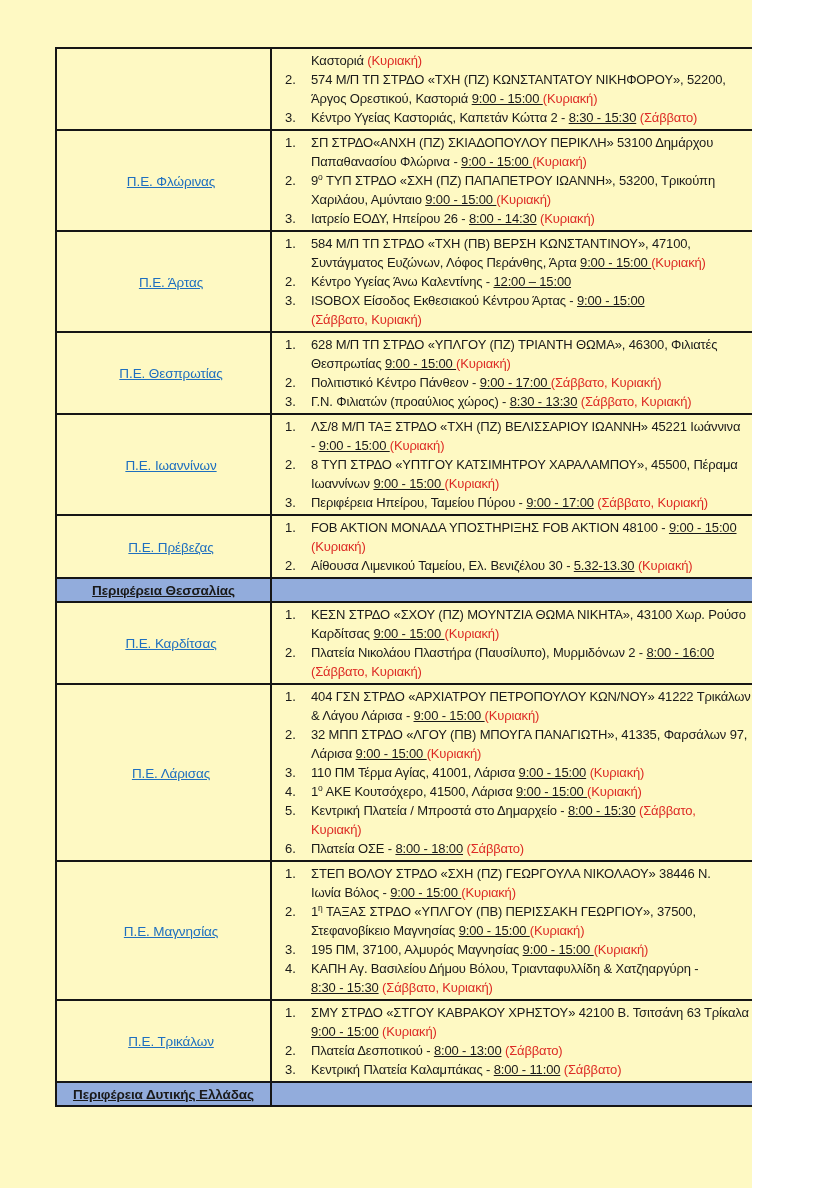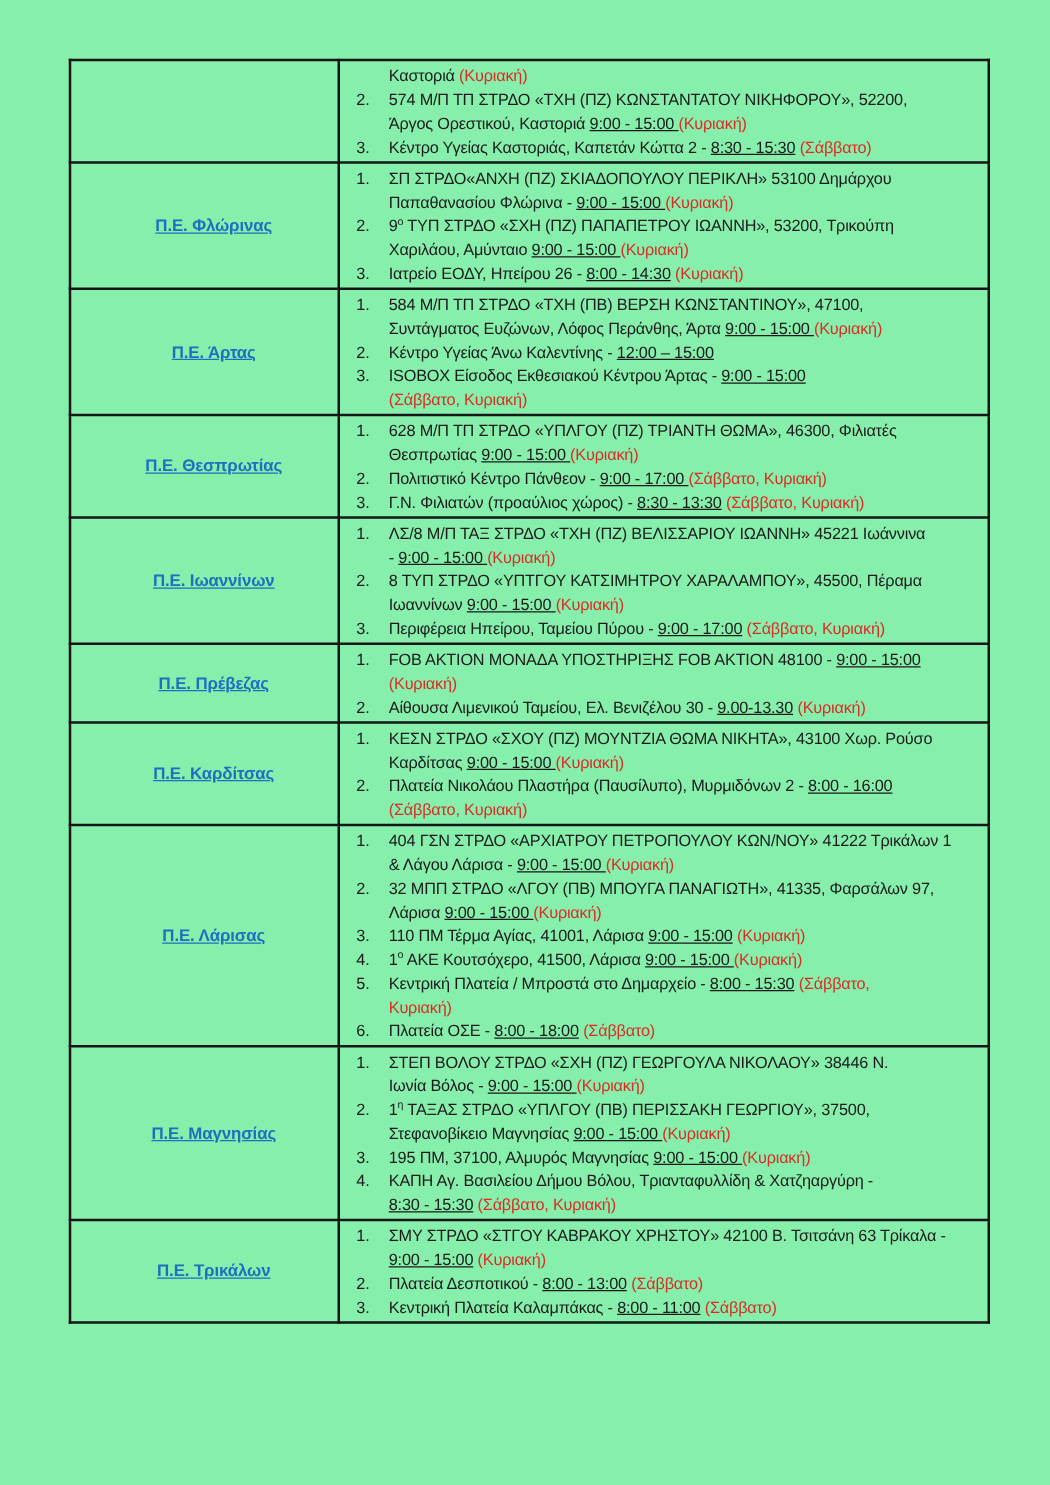--- a/index.html
+++ b/index.html
@@ -3,23 +3,23 @@
 <meta charset="utf-8">
 <style>
   html, body {
     margin: 0; padding: 0;
     background: #ffffff;
     font-family: "Liberation Sans", sans-serif;
     color: var(--ink, #1a1a1a);
   }
   .page {
     position: relative;
-    width: 840px;
+    width: 752px;
     height: 1188px;
-    background: #86efac;
+    background: #fef9c3;
     overflow: hidden;
   }
   table.doc-table {
     position: absolute;
     left: 55px;
     top: 47px;
     width: 735px;
     border-collapse: collapse;
     table-layout: fixed;
   }
@@ -29,21 +29,21 @@
     border: 2px solid var(--border, #161616);
     vertical-align: middle;
     padding: 0;
   }
   td.cell-label {
     text-align: center;
     padding: 2px 3px;
   }
   .unit-label {
     color: var(--link, #1E6FBF);
-    font-weight: bold;
+    font-weight: normal;
     font-size: 13.5px;
     text-decoration: underline;
     letter-spacing: -0.1px;
     margin-left: 15px;
   }
   .region-label {
     color: var(--ink, #161616);
     font-weight: bold;
     font-size: 13.5px;
     text-decoration: underline;
@@ -187,23 +187,27 @@
         <tr>
           <td class="cell-label"><span class="unit-label">Π.Ε. Πρέβεζας</span></td>
           <td class="cell-items">
             <div class="item">
               <span class="num">1.</span>
               <span class="txt"><span>FOB AKTION ΜΟΝΑΔΑ ΥΠΟΣΤΗΡΙΞΗΣ FOB AKTION 48100 - </span><span class="u">9:00 - 15:00</span><span class="r">
 (Κυριακή)</span></span>
             </div>
             <div class="item">
               <span class="num">2.</span>
-              <span class="txt"><span>Αίθουσα Λιμενικού Ταμείου, Ελ. Βενιζέλου 30 - </span><span class="u">9.00-13.30</span><span> </span><span class="r">(Κυριακή)</span></span>
-            </div>
-          </td>
+              <span class="txt"><span>Αίθουσα Λιμενικού Ταμείου, Ελ. Βενιζέλου 30 - </span><span class="u">5.32-13.30</span><span> </span><span class="r">(Κυριακή)</span></span>
+            </div>
+          </td>
+        </tr>
+        <tr class="region">
+          <td class="cell-label"><span class="region-label">Περιφέρεια Θεσσαλίας</span></td>
+          <td class="cell-items"></td>
         </tr>
         <tr>
           <td class="cell-label"><span class="unit-label">Π.Ε. Καρδίτσας</span></td>
           <td class="cell-items">
             <div class="item">
               <span class="num">1.</span>
               <span class="txt"><span>ΚΕΣΝ ΣΤΡΔΟ «ΣΧΟΥ (ΠΖ) ΜΟΥΝΤΖΙΑ ΘΩΜΑ ΝΙΚΗΤΑ», 43100 Χωρ. Ρούσο
 Καρδίτσας </span><span class="u">9:00 - 15:00 </span><span class="r">(Κυριακή)</span></span>
             </div>
             <div class="item">
@@ -279,16 +283,20 @@
             </div>
             <div class="item">
               <span class="num">2.</span>
               <span class="txt"><span>Πλατεία Δεσποτικού - </span><span class="u">8:00 - 13:00</span><span> </span><span class="r">(Σάββατο)</span></span>
             </div>
             <div class="item">
               <span class="num">3.</span>
               <span class="txt"><span>Κεντρική Πλατεία Καλαμπάκας - </span><span class="u">8:00 - 11:00</span><span> </span><span class="r">(Σάββατο)</span></span>
             </div>
           </td>
+        </tr>
+        <tr class="region">
+          <td class="cell-label"><span class="region-label">Περιφέρεια Δυτικής Ελλάδας</span></td>
+          <td class="cell-items"></td>
         </tr>
       </tbody>
   </table>
 </div>
 
 </body></html>

